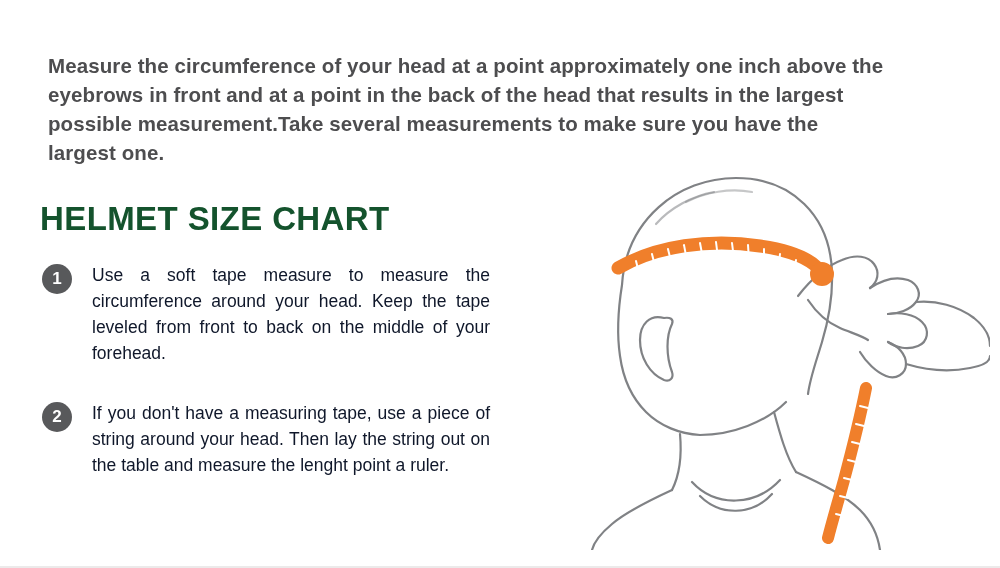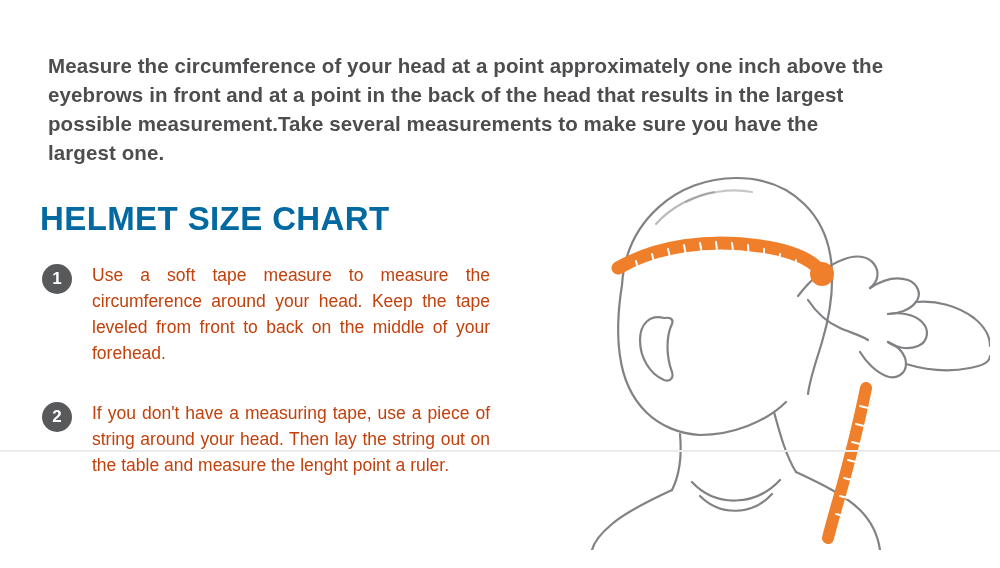--- a/index.html
+++ b/index.html
@@ -13,21 +13,21 @@
     position: relative;
     overflow: hidden;
     font-family: "Liberation Sans", sans-serif;
     color: #58595b;
   }
 
   #page {
     position: absolute;
     left: 0; top: 0;
     width: 1000px;
-    height: 452px;
+    height: 568px;
     background: #ffffff;
     text-decoration: underline;
   }
 
   
   #intro {
     position: absolute;
     left: 48px;
     top: 30px;
     width: 840px;
@@ -38,21 +38,21 @@
     letter-spacing: 0.1px;
   }
 
   
   #title {
     position: absolute;
     left: 40px;
     top: 178px;
     font-size: 33px;
     font-weight: bold;
-    color: #0369a1;
+    color: #14532d;
     letter-spacing: 0.4px;
     font-family: "Liberation Sans", sans-serif;
   }
 
   
   .step {
     position: absolute;
     left: 42px;
     width: 470px;
   }
@@ -70,21 +70,21 @@
     color: #ffffff;
     font-size: 17px;
     font-weight: bold;
     line-height: 30px;
     text-align: center;
   }
   .step-text {
     margin-left: 50px;
     font-size: 17.5px;
     line-height: 26px;
-    color: #c2410c;
+    color: #0f172a;
     text-align: justify;
     width: 398px;
   }
 
   
   #illustration {
     position: absolute;
     left: 560px;
     top: 150px;
     width: 430px;

